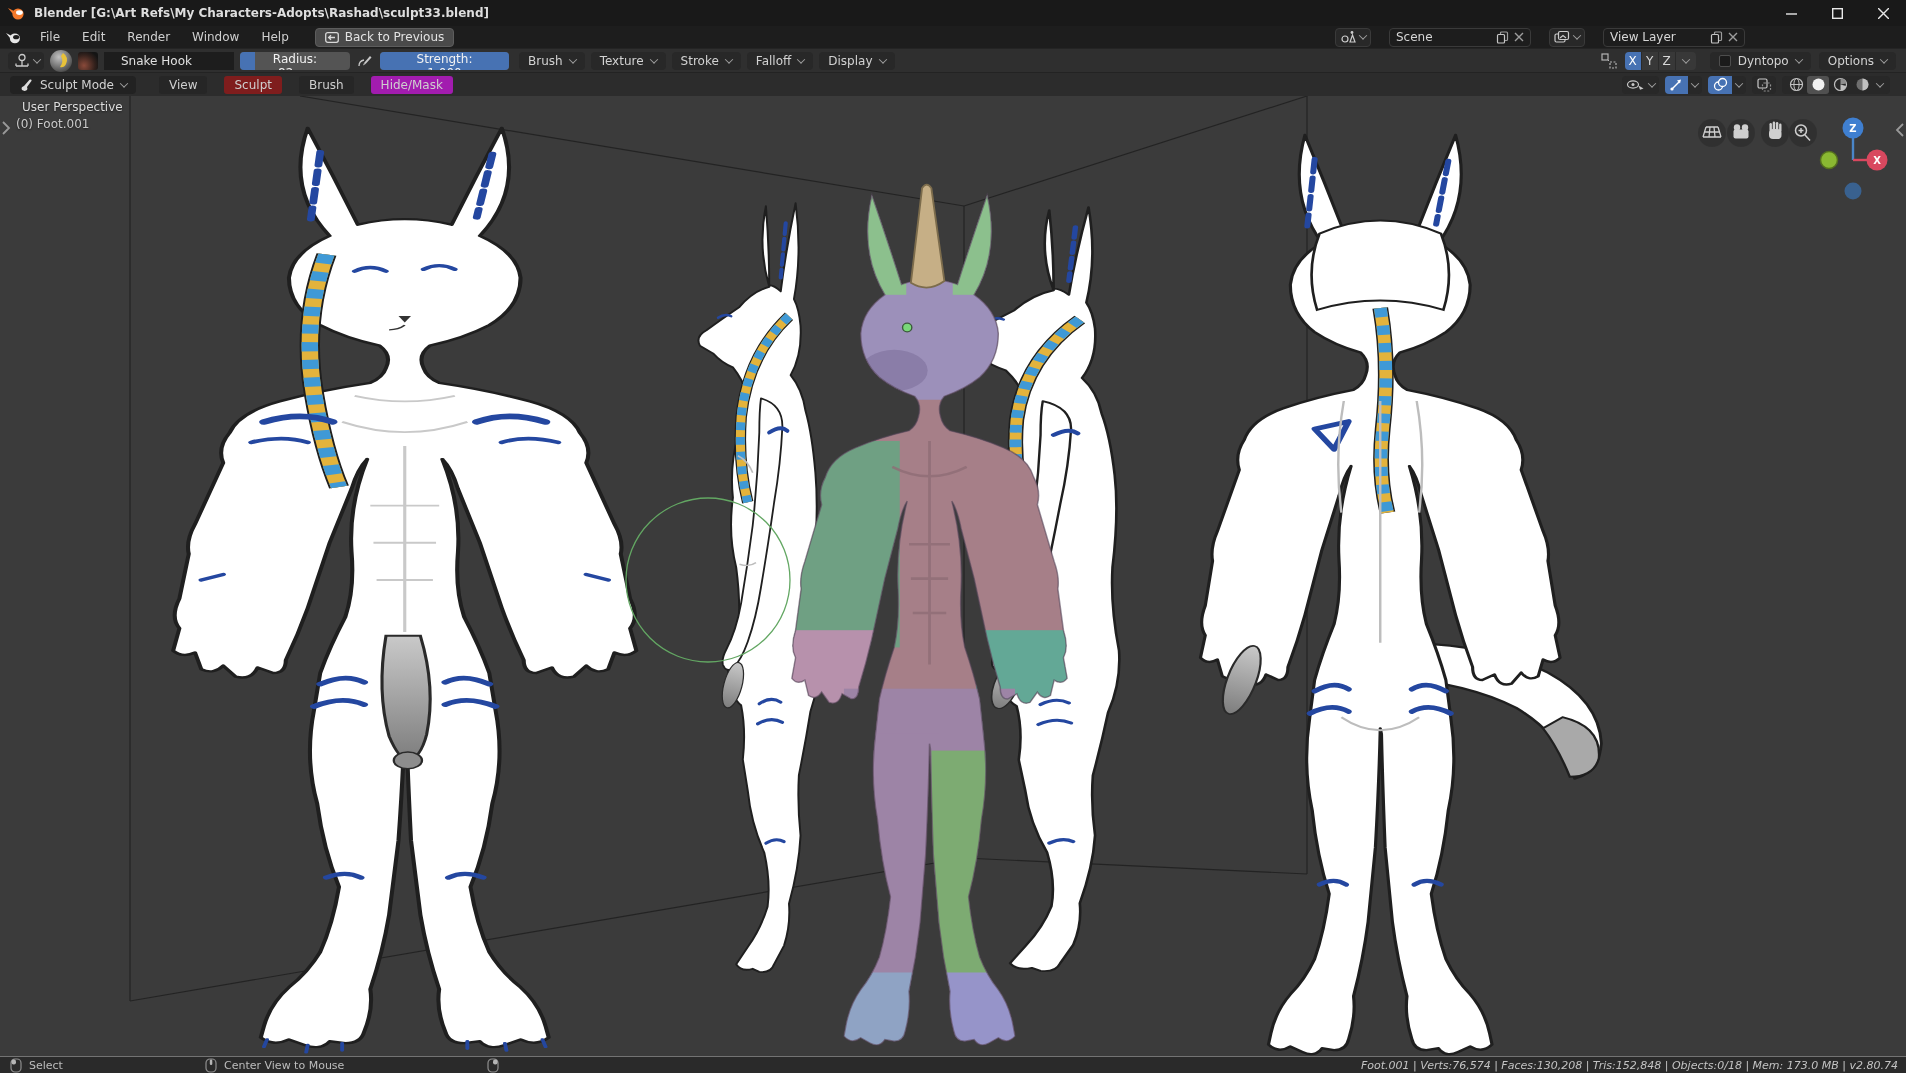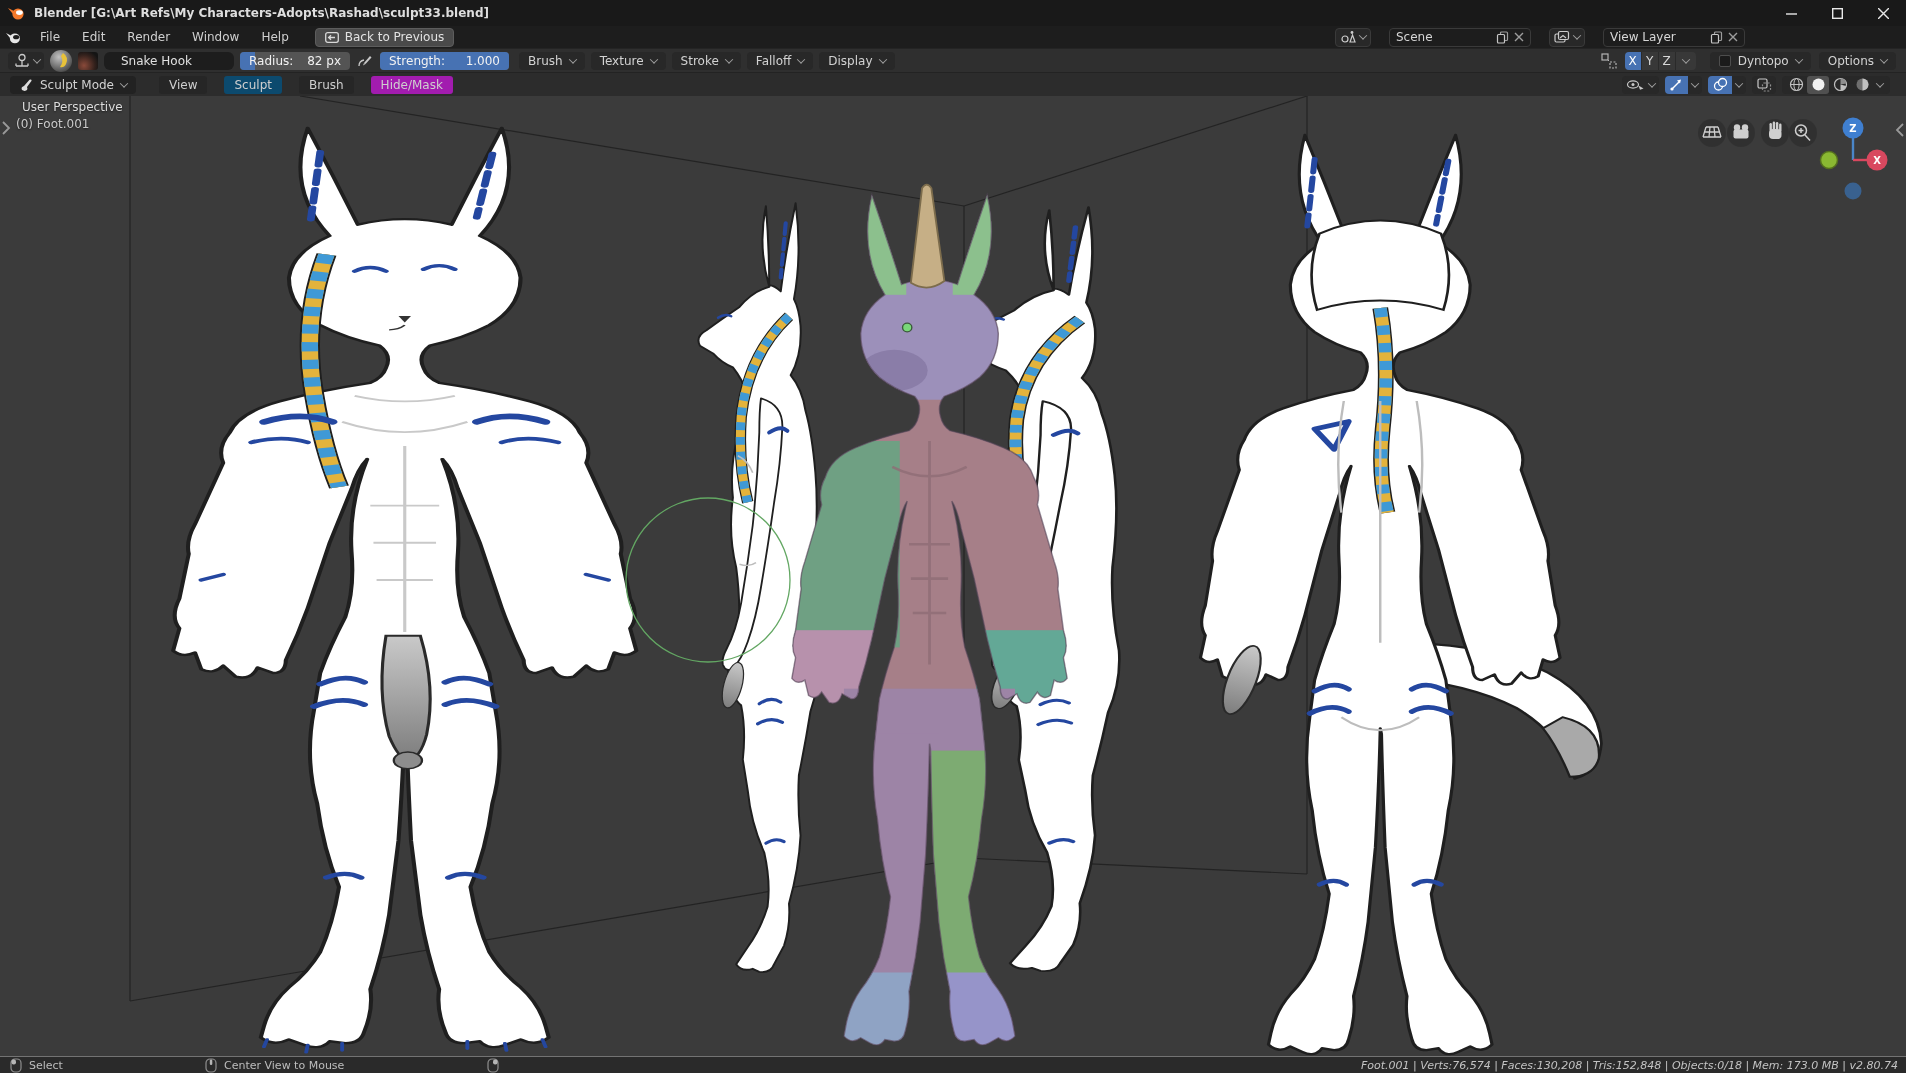--- a/index.html
+++ b/index.html
@@ -23,24 +23,24 @@
              border-radius:4px; height:19px; width:142px; padding:0 6px; gap:5px; color:#d6d6d6; }
   .idfield .lbl { flex:1; }
   .toolbar { top:48px; height:24px; background:#2f2f2f; border-top:1px solid #242424; padding:0 8px; gap:6px; }
   .vheader { top:72px; height:24px; background:#2c2c2c; border-top:1px solid #232323; padding:0 10px; gap:17px; }
   .chv { width:6px; height:6px; border-right:1.6px solid #9e9e9e; border-bottom:1.6px solid #9e9e9e;
          transform:rotate(45deg) translate(-1px,-1px); display:inline-block; flex:none; }
   .btn { display:flex; align-items:center; gap:7px; background:#282828; border-radius:4px;
          height:18px; padding:0 9px; color:#d2d2d2; }
   .iconbtn { display:flex; align-items:center; gap:4px; background:#282828; border-radius:4px;
              height:18px; padding:0 4px; }
-  .field { background:#1d1d1d; border-radius:6px; height:18px; width:130px;
+  .field { background:#1d1d1d; border-radius:0; height:18px; width:130px;
            display:flex; align-items:center; padding-left:17px; color:#e0e0e0; }
   .slider { position:relative; height:18px; border-radius:4px; background:#545454; overflow:hidden;
-            display:flex; align-items:center; justify-content:space-between; padding:0 9px; color:#f2f2f2; }
+            display:flex; align-items:center; justify-content:space-between; padding:0 9px; color:#f2f2f2;flex-direction:column; }
   .slider .fill { position:absolute; left:0; top:0; bottom:0; background:#4772b3; }
   .slider span { position:relative; z-index:1; }
   .thumb { width:20px; height:18px; border-radius:3px;
            background:radial-gradient(circle at 30% 75%, #8a4a3a, #33211c 55%, #141414 80%); }
   .brushprev { width:22px; height:22px; border-radius:50%; position:relative; flex:none;
                background:radial-gradient(circle at 40% 32%, #c2c2c2, #6d6d6d 55%, #404040 85%); }
   .tb-right { margin-left:auto; display:flex; align-items:center; gap:8px; margin-right:2px; }
   .seg { display:flex; height:18px; border-radius:4px; overflow:hidden; background:#383838; }
   .seg div { width:17px; display:flex; align-items:center; justify-content:center;
              color:#d8d8d8; border-right:1px solid #2a2a2a; }
@@ -261,21 +261,21 @@
     <div class="btn" style="background:#222">
       <span class="icon">
         <svg width="14" height="14">
             <path d="M3,12 Q1.5,9 5,8 L10.5,1.8 Q12.5,0.6 12.6,2.8 L8,9 Q9.5,12.5 5.5,13 Z" fill="#dcdcdc"></path>
           </svg>
       </span>
       <span>Sculpt Mode</span>
       <span class="chv"></span>
     </div>
     <span class="menu-item" style="background:#262626;margin-left:6px">View</span>
-    <span class="menu-item" style="background:#0c4a6e">Sculpt</span>
+    <span class="menu-item" style="background:#7f1d1d">Sculpt</span>
     <span class="menu-item" style="background:#262626">Brush</span>
     <span class="menu-item" style="background:#a21caf">Hide/Mask</span>
     <div class="vh-right">
       <div class="iconbtn">
         <span class="icon">
           <svg width="19" height="14">
               <ellipse cx="7" cy="6.5" rx="5.5" ry="3.6" fill="none" stroke="#c9c9c9" stroke-width="1.2"></ellipse>
               <circle cx="7" cy="6.5" r="1.5" fill="#c9c9c9"></circle>
               <path d="M12.5,7.5 L17.5,10.5 L14,11.8 Z" fill="#c9c9c9"></path>
             </svg>

